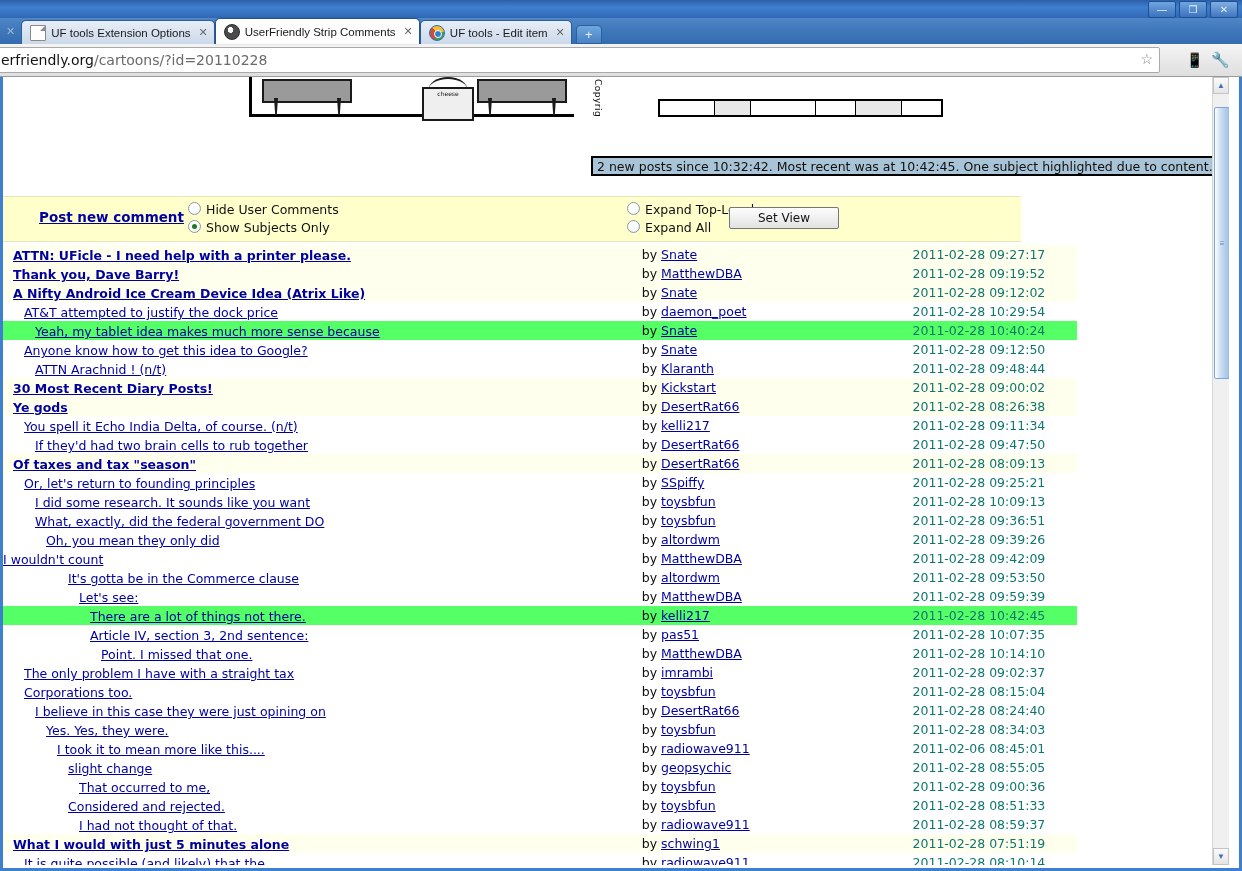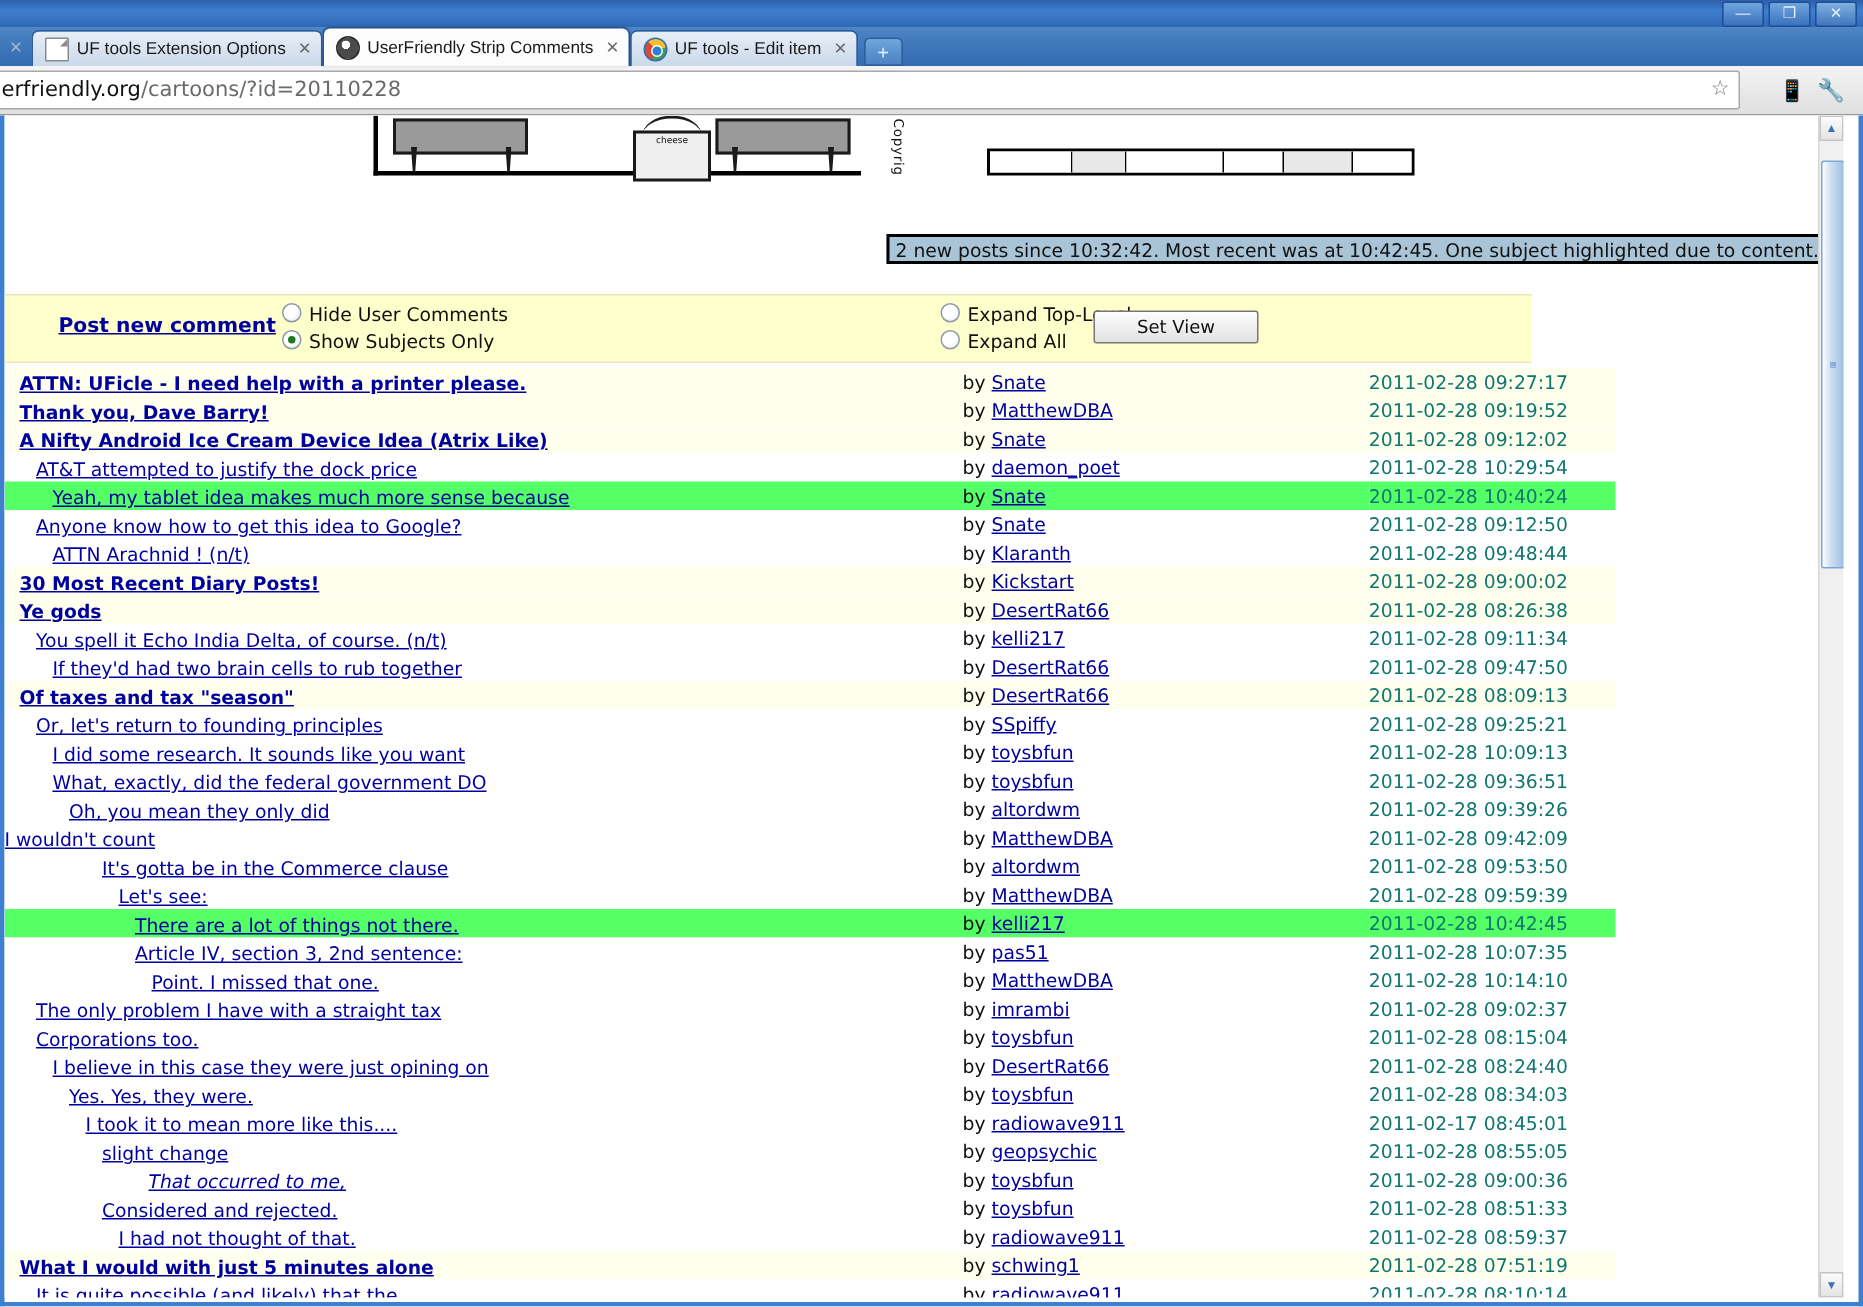--- a/index.html
+++ b/index.html
@@ -509,29 +509,29 @@
               <td class="date">2011-02-28 08:24:40</td>
             </tr>
             <tr class="stripe-b">
               <td><span class="subj" style="margin-left: 43px;">Yes. Yes, they were.</span></td>
               <td class="by"><span>by </span><a>toysbfun</a></td>
               <td class="date">2011-02-28 08:34:03</td>
             </tr>
             <tr class="stripe-b">
               <td><span class="subj" style="margin-left: 54px;">I took it to mean more like this....</span></td>
               <td class="by"><span>by </span><a>radiowave911</a></td>
-              <td class="date">2011-02-17 08:45:01</td>
+              <td class="date">2011-02-06 08:45:01</td>
             </tr>
             <tr class="stripe-b">
               <td><span class="subj" style="margin-left: 65px;">slight change</span></td>
               <td class="by"><span>by </span><a>geopsychic</a></td>
               <td class="date">2011-02-28 08:55:05</td>
             </tr>
             <tr class="stripe-b">
-              <td><span class="subj" style="margin-left: 96px; font-style: italic;">That occurred to me,</span></td>
+              <td><span class="subj" style="margin-left: 76px;">That occurred to me,</span></td>
               <td class="by"><span>by </span><a>toysbfun</a></td>
               <td class="date">2011-02-28 09:00:36</td>
             </tr>
             <tr class="stripe-b">
               <td><span class="subj" style="margin-left: 65px;">Considered and rejected.</span></td>
               <td class="by"><span>by </span><a>toysbfun</a></td>
               <td class="date">2011-02-28 08:51:33</td>
             </tr>
             <tr class="stripe-b">
               <td><span class="subj" style="margin-left: 76px;">I had not thought of that.</span></td>

